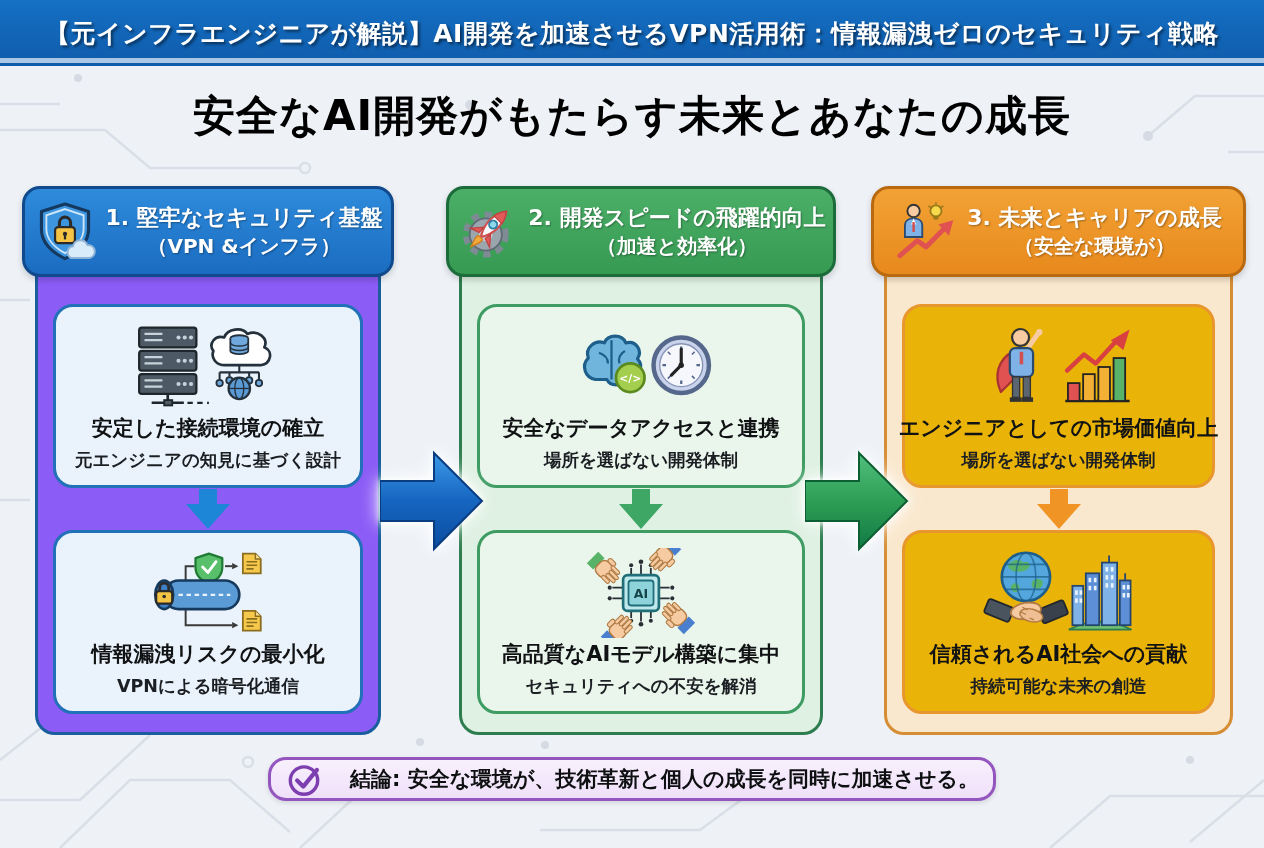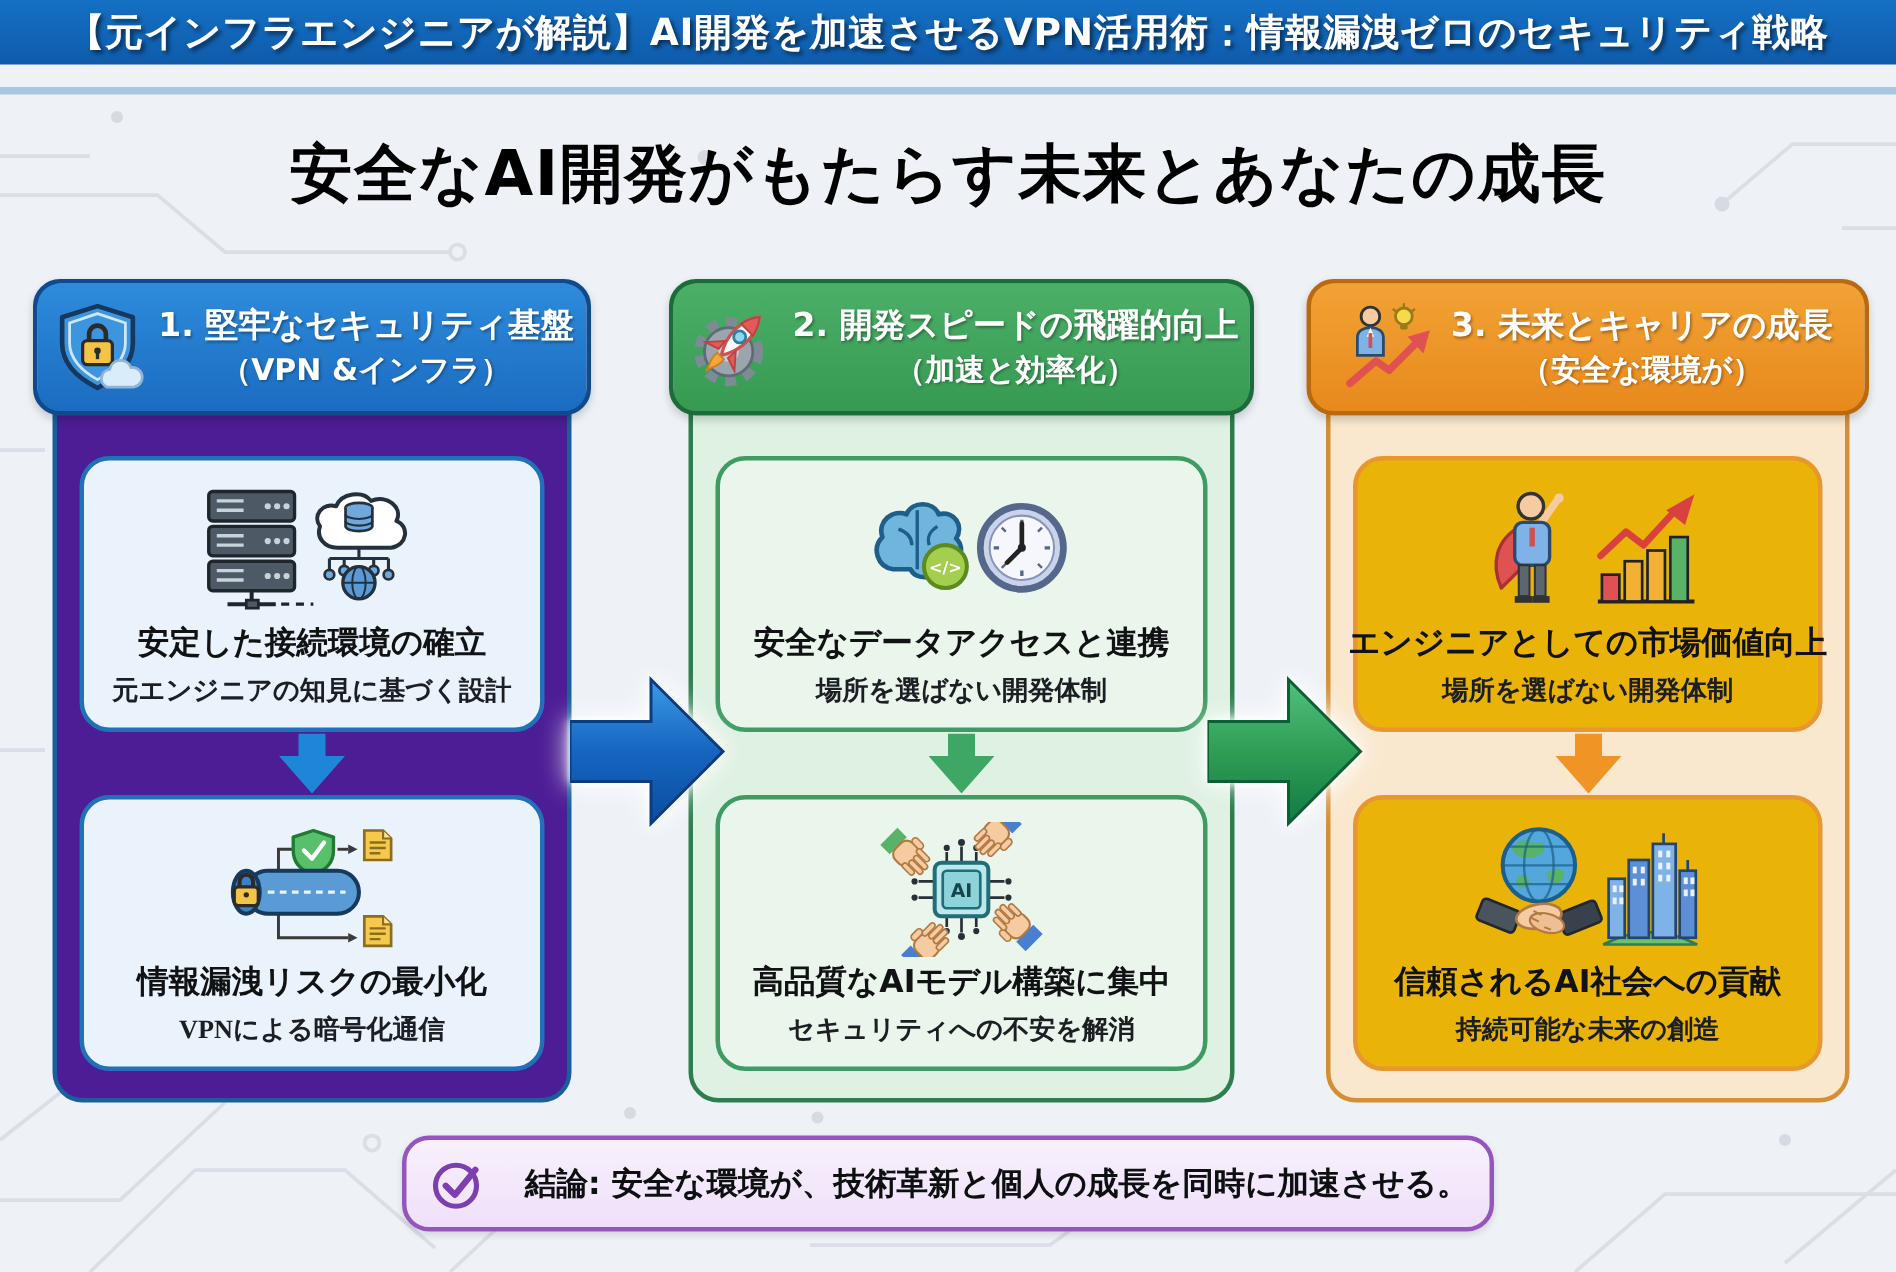--- a/index.html
+++ b/index.html
@@ -7,21 +7,21 @@
   body {
     position: relative;
     background: #EEF2F7;
     font-family: "DejaVu Sans", sans-serif;
     overflow: hidden;
   }
   .circuit { position: absolute; inset: 0; z-index: 0; pointer-events: none; }
 
   
   .banner {
-    position: absolute; top: 0; left: 0; right: 0; height: 43px; z-index: 5;
+    position: absolute; top: 0; left: 0; right: 0; height: 66px; z-index: 5;
     background: linear-gradient(180deg, #1570C4, #0F5BAB);
     display: flex; align-items: center; justify-content: center;
   }
   .banner-title {
     color: #FFFFFF; font-size: 25px; font-weight: 800; letter-spacing: .5px;
     text-shadow: 2px 2px 3px rgba(0,0,0,.55); white-space: nowrap;
   }
   .banner-strip { position: absolute; top: 58px; left: 0; right: 0; height: 5px; background: #A9C6E4; z-index: 5; }
 
   
@@ -52,21 +52,21 @@
     text-shadow: 1px 1px 2px rgba(0,0,0,.35); white-space: nowrap; }
   .line1 { font-size: 22px; }
   .line2 { font-size: 20px; }
 
   .col-body {
     position: relative; z-index: 1; margin: -26px 13px 0; flex: 1;
     border-radius: 20px; border: 3px solid;
     padding: 50px 15px 18px;
     display: flex; flex-direction: column; align-items: center;
   }
-  #col1 .col-body { background: #4c1d95; border-color: #1A5E9E; font-family: Liberation Serif, serif; }
+  #col1 .col-body { background: #8b5cf6; border-color: #1A5E9E; }
   #col2 .col-body { background: #DFF1E2; border-color: #2E7D4F; }
   #col3 .col-body { background: #FAE8CE; border-color: #D68E35; }
 
   .card {
     width: 100%; height: 184px; border-radius: 20px; border: 3px solid;
     display: flex; flex-direction: column; align-items: center; justify-content: center;
     text-align: center; padding: 8px 4px;
   }
   #col1 .card { background: #EAF3FB; border-color: #2071B8; }
   #col2 .card { background: #EAF6EC; border-color: #3E9C63; }
@@ -80,21 +80,21 @@
   
   .flow-arrow {
     position: absolute; width: 104px; height: 114px; z-index: 3;
     filter: drop-shadow(0 0 3px #ffffff) drop-shadow(0 0 9px rgba(255,255,255,.95));
   }
   #flow1 { left: 380px; top: 444px; }
   #flow2 { left: 805px; top: 444px; }
 
   
   .conclusion {
-    position: absolute; left: 268px; top: 757px; width: 728px; height: 64px; z-index: 4;
+    position: absolute; left: 268px; top: 757px; width: 728px; height: 44px; z-index: 4;
     background: linear-gradient(180deg,#F8F0FD,#EFE0F9);
     border: 3px solid #9455BE; border-radius: 18px;
     display: flex; align-items: center; justify-content: center; gap: 27px;
     box-shadow: 0 2px 5px rgba(0,0,0,.12);
   }
   .conclusion-icon { width: 38px; height: 38px; flex: 0 0 38px; }
   .conclusion-text { font-size: 21px; font-weight: 900; color: #0E0F11; white-space: nowrap; }
 </style>
 </head>
 <body>

